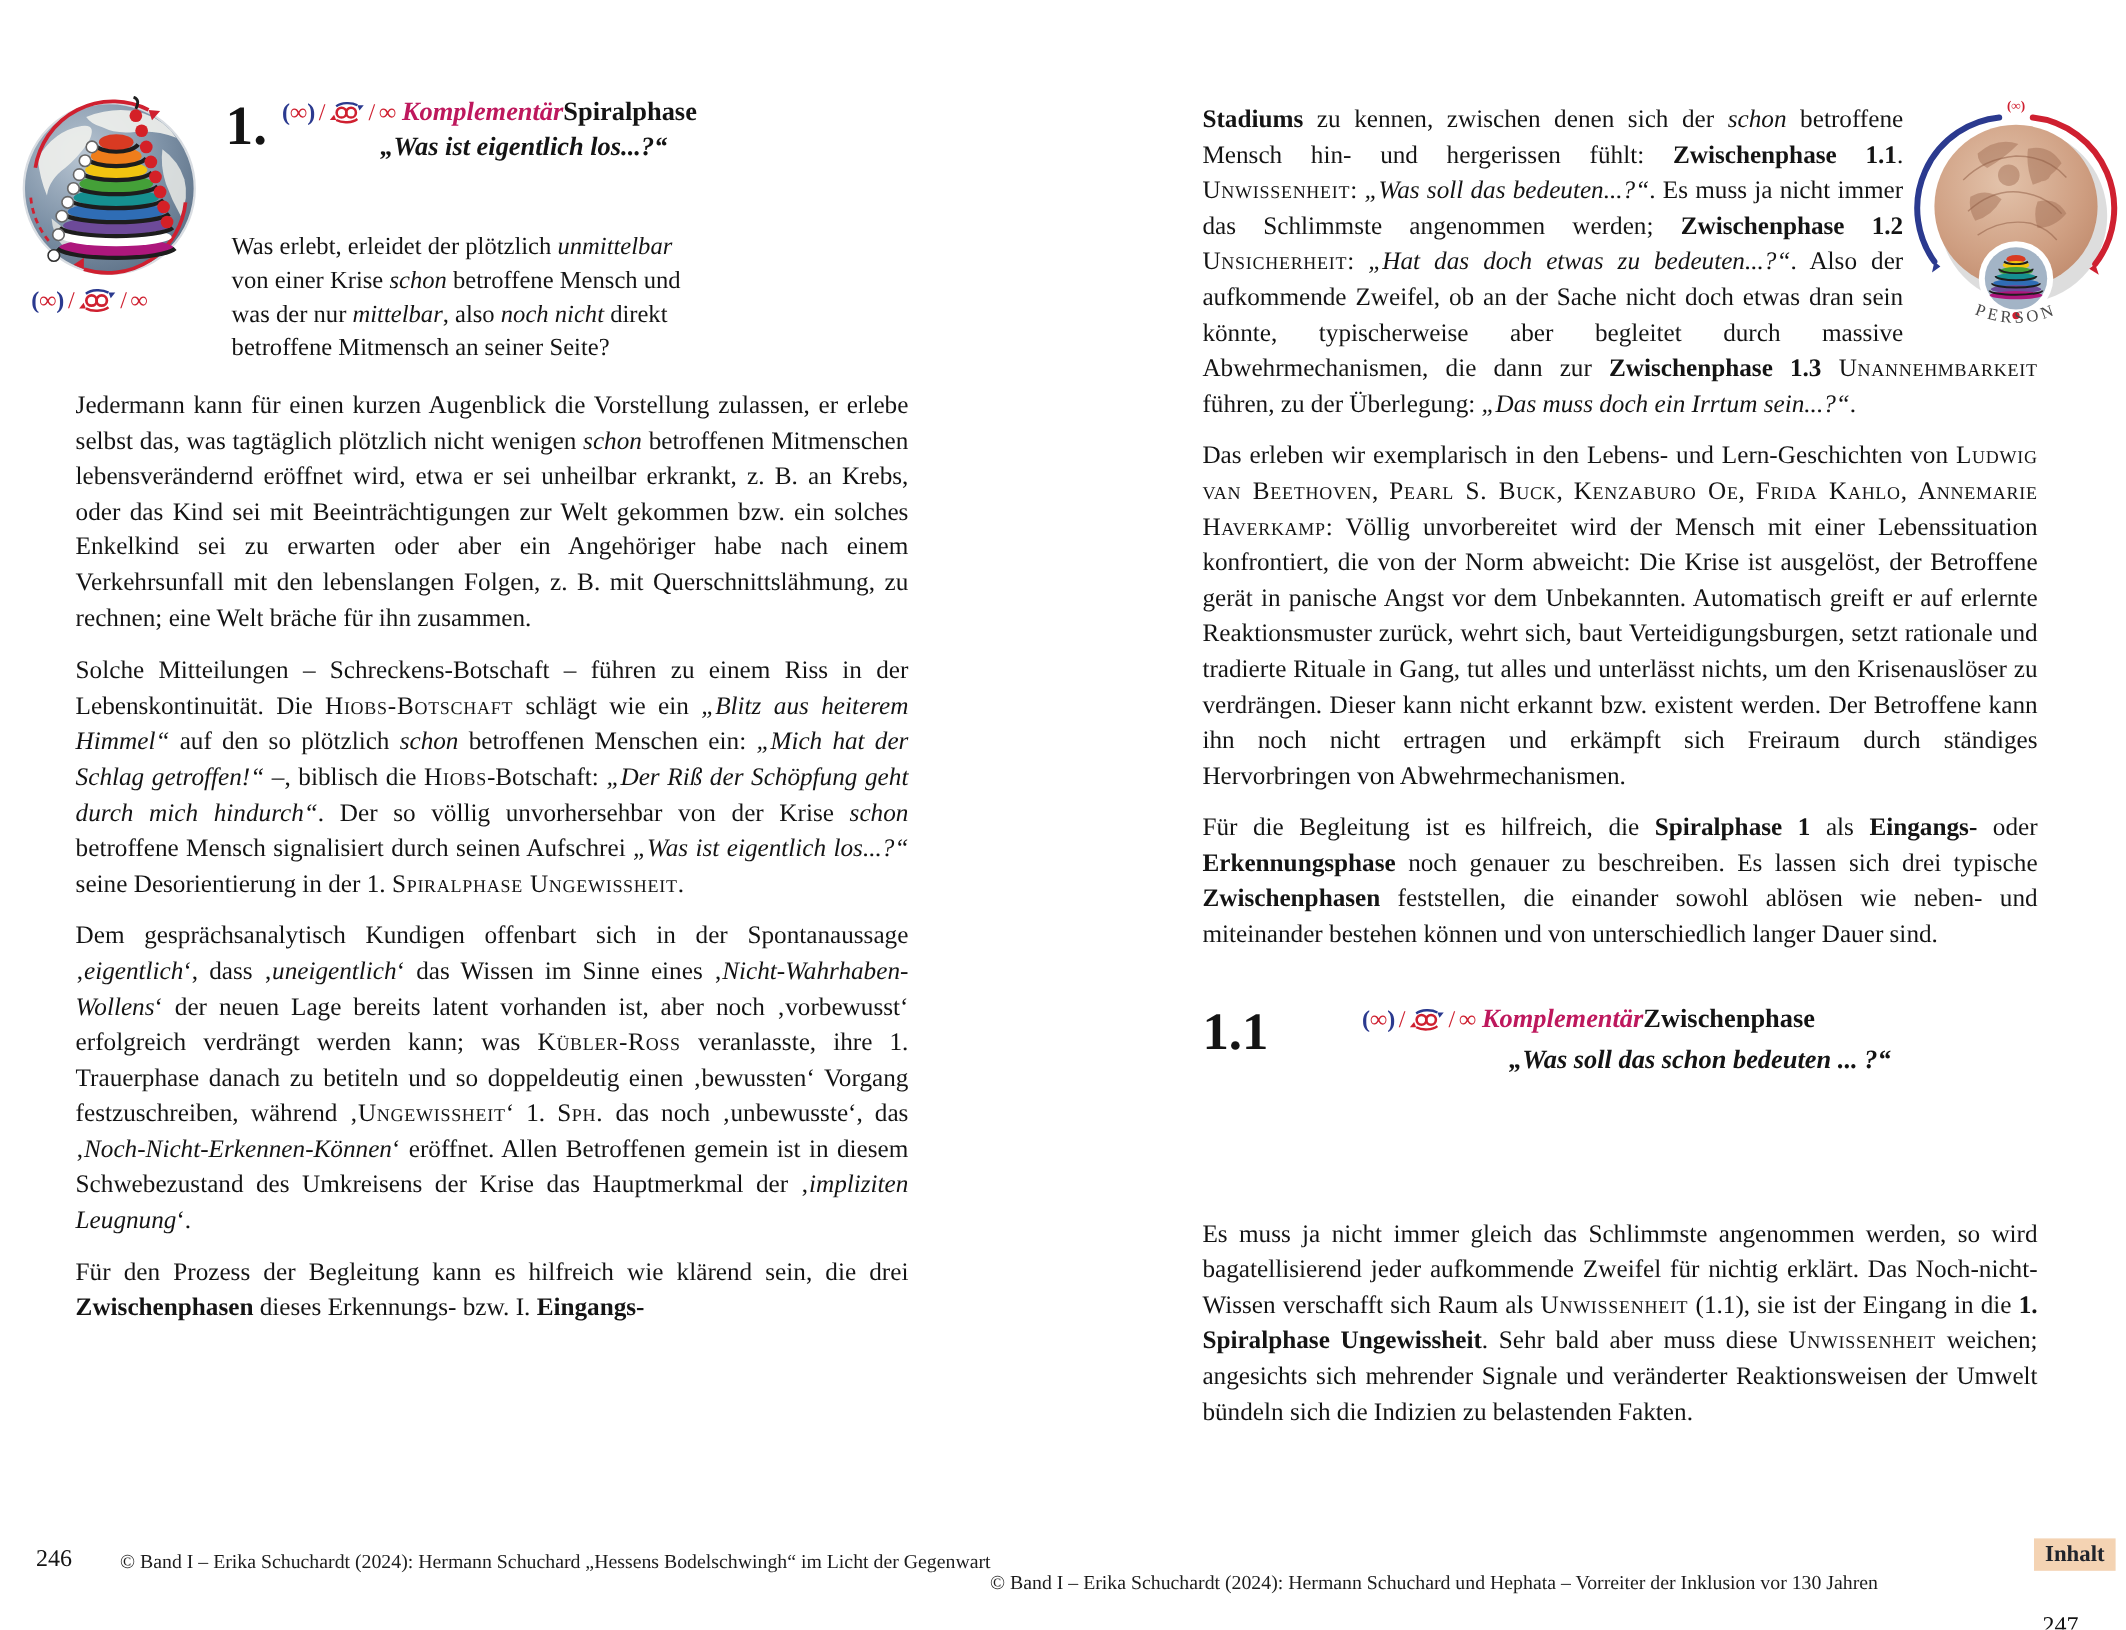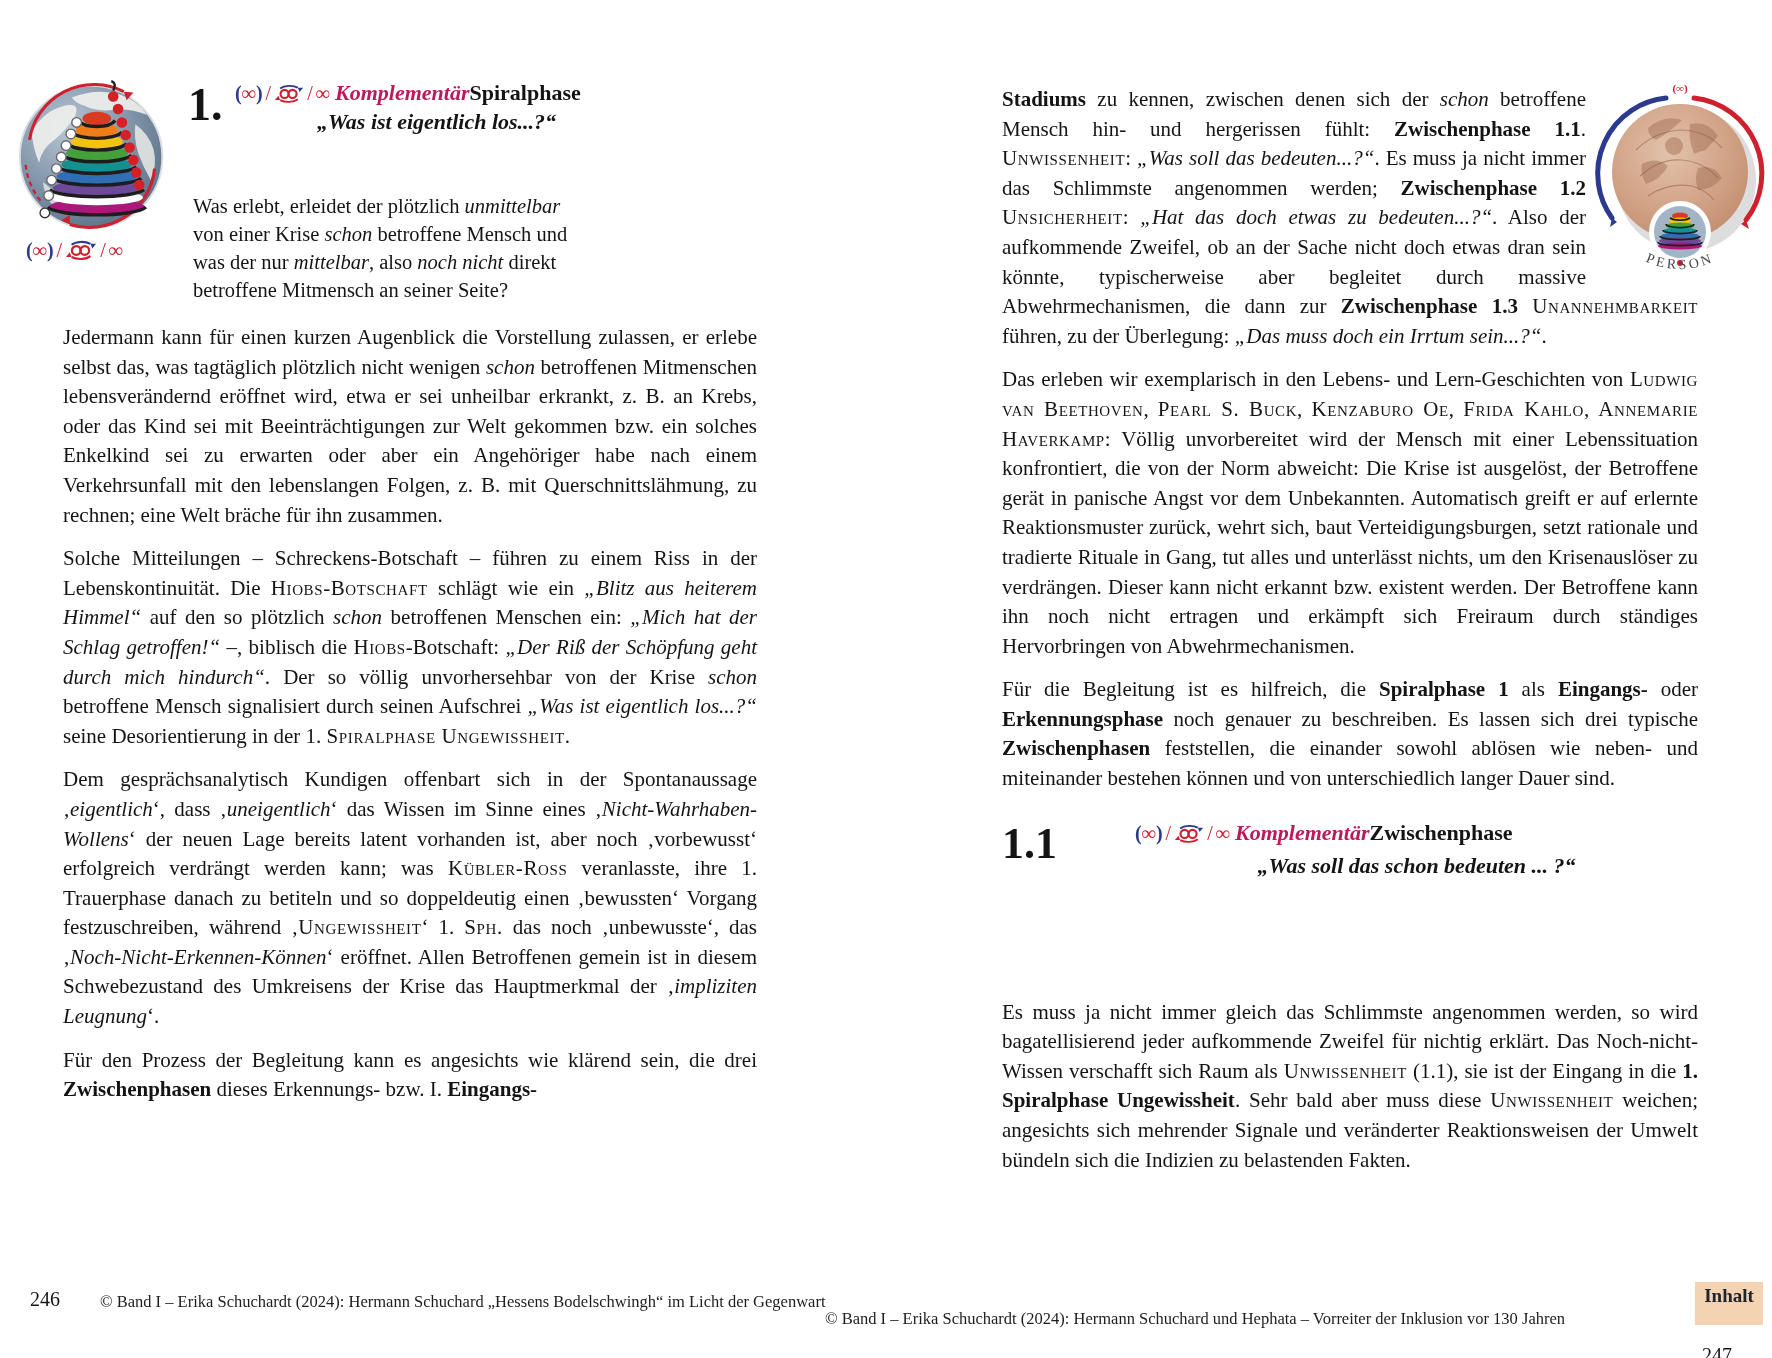--- a/index.html
+++ b/index.html
@@ -24,41 +24,41 @@
   
   .phase-heading{position:relative;}
   #heading-1{position:absolute;left:188px;top:80px;width:450px;}
   .h-num{position:absolute;left:0;top:2px;font-size:46px;font-weight:bold;line-height:1;}
   .h-body{margin-left:47px;}
   #heading-11 .h-body{margin-left:133px;}
   .h-line1{font-size:22px;font-weight:bold;white-space:nowrap;}
   .h-sub{font-size:21.5px;font-weight:bold;font-variant:small-caps;
     letter-spacing:3px;text-align:center;margin-top:4px;}
   .h-quote{font-size:22px;font-weight:bold;font-style:italic;text-align:center;margin-top:3px;}
-  #heading-11{margin:24px 0 30px 0;min-height:150px;text-align:left;}
+  #heading-11{margin:40px 0 30px 0;min-height:150px;text-align:left;}
   #heading-11 .h-num{font-size:44px;top:4px;}
   
   .sym-row{font-weight:bold;font-size:21px;white-space:nowrap;}
   .sym-paren{color:#2b3a8f;}
   .sym-inf{color:#cf2030;}
   .sym-slash{color:#cf2030;font-weight:normal;padding:0 3px;}
   .title-red{color:#be185d;font-style:italic;}
   .rot-inf{vertical-align:-4px;}
   #globe-syms{position:absolute;left:26px;top:238px;font-size:20px;}
   
   #globe-img{position:absolute;left:16px;top:80px;}
   #medallion-img{position:absolute;left:1590px;top:80px;}
   
   .pagenum{position:absolute;font-size:20px;}
   #pagenum-left{left:30px;top:1288px;}
   #pagenum-right{left:1702px;top:1344px;text-align:center;}
   .footer-cite{position:absolute;font-size:16.5px;color:#1d1d1d;white-space:nowrap;}
   #footer-left{left:100px;top:1292px;}
   #footer-right{left:825px;top:1309px;text-align:center;}
-  #inhalt-badge{position:absolute;left:1695px;top:1282px;width:68px;height:43px;
+  #inhalt-badge{position:absolute;left:1695px;top:1282px;width:68px;height:27px;
     background:#f4d3b3;color:#20242c;font-size:19px;font-weight:bold;
     text-align:center;line-height:27px;cursor:pointer;}
 </style>
 </head>
 <body>
 
 <div id="globe-img">
   <svg width="154" height="158" viewBox="0 0 160 164">
     <defs>
       <radialGradient id="ocean" cx="35%" cy="30%" r="85%">
@@ -152,21 +152,21 @@
     <div class="h-quote">„Was ist eigentlich los...?“</div>
   </div>
 </div>
 
 <div id="left-intro"><span>Was erlebt, erleidet der plötzlich </span><span class="i">unmittelbar</span><span> von einer Krise </span><span class="i">schon</span><span> betroffene Mensch und was der nur </span><span class="i">mittelbar</span><span>, also </span><span class="i">noch nicht</span><span> direkt betroffene Mitmensch an seiner Seite?</span></div>
 
 <div id="left-col" class="col">
   <p><span>Jedermann kann für einen kurzen Augenblick die Vorstellung zulassen, er erlebe selbst das, was tagtäglich plötzlich nicht wenigen </span><span class="i">schon</span><span> betroffenen Mitmenschen lebensverändernd eröffnet wird, etwa er sei unheilbar erkrankt, z.&nbsp;B. an Krebs, oder das Kind sei mit Beeinträchtigungen zur Welt gekommen bzw. ein solches Enkelkind sei zu erwarten oder aber ein Angehöriger habe nach einem Verkehrsunfall mit den lebenslangen Folgen, z.&nbsp;B. mit Querschnittslähmung, zu rechnen; eine Welt bräche für ihn zusammen.</span></p>
   <p><span>Solche Mitteilungen – Schreckens-Botschaft – führen zu einem Riss in der Lebenskontinuität. Die </span><span class="sc">Hiobs-Botschaft</span><span> schlägt wie ein </span><span class="i">„Blitz aus heiterem Himmel“</span><span> auf den so plötzlich </span><span class="i">schon</span><span> betroffenen Menschen ein: </span><span class="i">„Mich hat der Schlag getroffen!“</span><span> –, biblisch die </span><span class="sc">Hiobs</span><span>-Botschaft: </span><span class="i">„Der Riß der Schöpfung geht durch mich hindurch“</span><span>. Der so völlig unvorhersehbar von der Krise </span><span class="i">schon</span><span> betroffene Mensch signalisiert durch seinen Aufschrei </span><span class="i">„Was ist eigentlich los...?“</span><span> seine Desorientierung in der 1. </span><span class="sc">Spiralphase Ungewissheit</span><span>.</span></p>
   <p><span>Dem gesprächsanalytisch Kundigen offenbart sich in der Spontanaussage ‚</span><span class="i">eigentlich</span><span>‘, dass ‚</span><span class="i">uneigentlich</span><span>‘ das Wissen im Sinne eines ‚</span><span class="i">Nicht-Wahrhaben-Wollens</span><span>‘ der neuen Lage bereits latent vorhanden ist, aber noch ‚vorbewusst‘ erfolgreich verdrängt werden kann; was </span><span class="sc">Kübler-Ross</span><span> veranlasste, ihre 1. Trauerphase danach zu betiteln und so doppeldeutig einen ‚bewussten‘ Vorgang festzuschreiben, während ‚</span><span class="sc">Ungewissheit</span><span>‘ 1. </span><span class="sc">Sph.</span><span> das noch ‚unbewusste‘, das ‚</span><span class="i">Noch-Nicht-Erkennen-Können</span><span>‘ eröffnet. Allen Betroffenen gemein ist in diesem Schwebezustand des Umkreisens der Krise das Hauptmerkmal der ‚</span><span class="i">impliziten Leugnung</span><span>‘.</span></p>
-  <p><span>Für den Prozess der Begleitung kann es angesichts wie klärend sein, die drei </span><span class="b">Zwischenphasen</span><span> dieses Erkennungs- bzw. I. </span><span class="b">Eingangs-</span></p>
+  <p><span>Für den Prozess der Begleitung kann es hilfreich wie klärend sein, die drei </span><span class="b">Zwischenphasen</span><span> dieses Erkennungs- bzw. I. </span><span class="b">Eingangs-</span></p>
 </div>
 
 <div id="medallion-img">
   <svg width="180" height="202" viewBox="0 0 180 202">
     <defs>
       <radialGradient id="sepia" cx="42%" cy="35%" r="80%">
         <stop offset="0%" stop-color="#e3c3ab"></stop>
         <stop offset="60%" stop-color="#cf9f82"></stop>
         <stop offset="100%" stop-color="#bb8466"></stop>
       </radialGradient>

